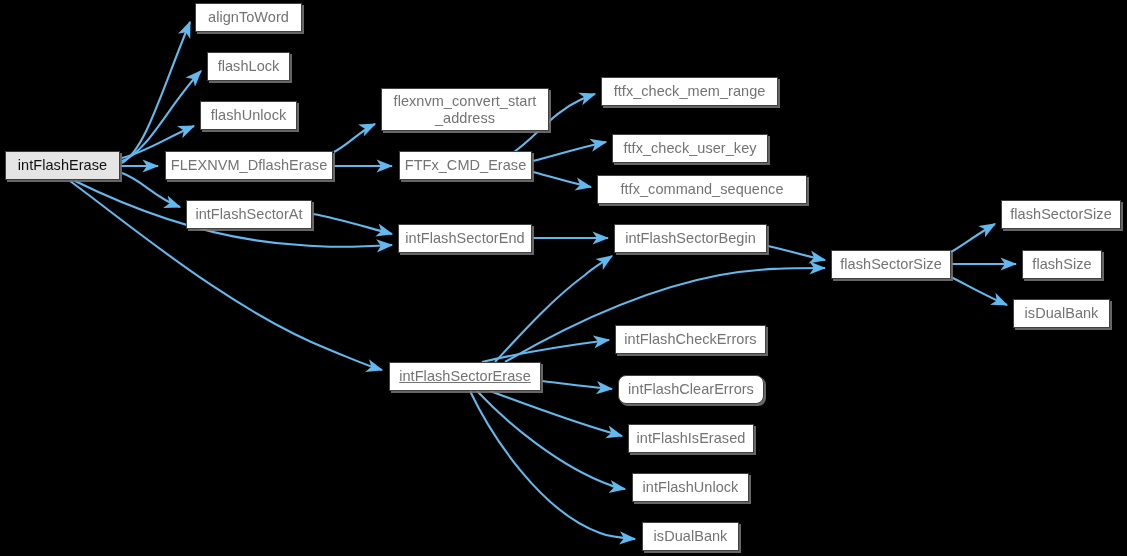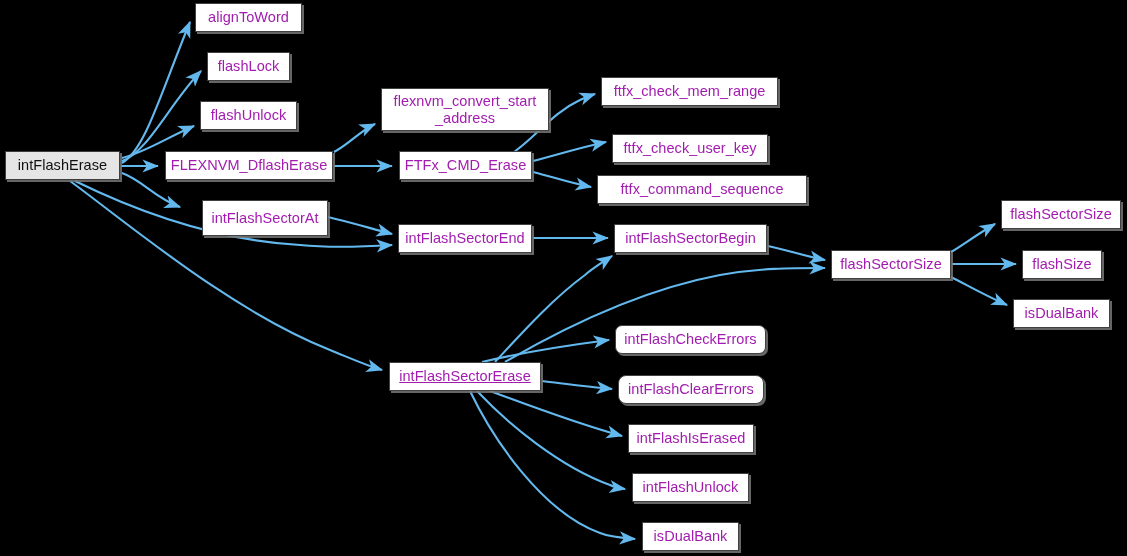--- a/index.html
+++ b/index.html
@@ -27,21 +27,21 @@
   .node {
     position: absolute;
     box-sizing: border-box;
     display: flex;
     align-items: center;
     justify-content: center;
     text-align: center;
     background: #ffffff;
     border: 1px solid #404040;
     box-shadow: 2px 2px 0 0 rgba(120,120,120,0.85);
-    color: #a21caf;
+    color: #737373;
     font-size: 14.5px;
     line-height: 1.12;
     letter-spacing: 0.05px;
     white-space: pre-line;
     padding: 0 5px;
     cursor: pointer;
   }
   .node.root {
     background: #e5e5e5;
     border: 1px solid #3d3d3d;
@@ -85,31 +85,31 @@
         <path d="M 952,264 L 1016,264" fill="none" stroke="#63b8ee" stroke-width="2.1" marker-end="url(#arrowhead)"></path>
         <path d="M 951,277 C 967,285 984,295 1007,305" fill="none" stroke="#63b8ee" stroke-width="2.1" marker-end="url(#arrowhead)"></path>
       </g>
   </svg>
   <div id="node-group">
       <div class="node root" style="left: 5px; top: 151px; width: 115px; height: 29px;">intFlashErase</div>
       <div class="node" style="left: 195px; top: 3px; width: 107px; height: 29px;">alignToWord</div>
       <div class="node" style="left: 207px; top: 52px; width: 83px; height: 29px;">flashLock</div>
       <div class="node" style="left: 200px; top: 101px; width: 97px; height: 29px;">flashUnlock</div>
       <div class="node" style="left: 165px; top: 151px; width: 168px; height: 29px;">FLEXNVM_DflashErase</div>
-      <div class="node" style="left: 186px; top: 200px; width: 126px; height: 36px; margin-left: 16px;">intFlashSectorAt</div>
+      <div class="node" style="left: 186px; top: 200px; width: 126px; height: 29px;">intFlashSectorAt</div>
       <div class="node" style="left: 381px; top: 88px; width: 168px; height: 43px;">flexnvm_convert_start
 _address</div>
       <div class="node" style="left: 399px; top: 151px; width: 133px; height: 29px;">FTFx_CMD_Erase</div>
       <div class="node" style="left: 398px; top: 224px; width: 134px; height: 29px;">intFlashSectorEnd</div>
       <div class="node" style="left: 389px; top: 362px; width: 152px; height: 29px; text-decoration: underline;">intFlashSectorErase</div>
       <div class="node" style="left: 601px; top: 77px; width: 177px; height: 29px;">ftfx_check_mem_range</div>
       <div class="node" style="left: 612px; top: 134px; width: 156px; height: 29px;">ftfx_check_user_key</div>
       <div class="node" style="left: 597px; top: 175px; width: 210px; height: 29px;">ftfx_command_sequence</div>
       <div class="node" style="left: 614px; top: 224px; width: 153px; height: 29px;">intFlashSectorBegin</div>
-      <div class="node" style="left: 615px; top: 325px; width: 151px; height: 29px; border-radius: 7px;">intFlashCheckErrors</div>
+      <div class="node" style="left: 615px; top: 325px; width: 151px; height: 29px;">intFlashCheckErrors</div>
       <div class="node" style="left: 618px; top: 375px; width: 146px; height: 29px; border-radius: 8px;">intFlashClearErrors</div>
       <div class="node" style="left: 628px; top: 424px; width: 126px; height: 29px;">intFlashIsErased</div>
       <div class="node" style="left: 632px; top: 473px; width: 117px; height: 29px;">intFlashUnlock</div>
       <div class="node" style="left: 642px; top: 522px; width: 97px; height: 29px;">isDualBank</div>
       <div class="node" style="left: 831px; top: 250px; width: 120px; height: 29px;">flashSectorSize</div>
       <div class="node" style="left: 1001px; top: 200px; width: 120px; height: 29px;">flashSectorSize</div>
       <div class="node" style="left: 1022px; top: 250px; width: 80px; height: 29px;">flashSize</div>
       <div class="node" style="left: 1013px; top: 299px; width: 97px; height: 29px;">isDualBank</div>
     </div>
 </div>

